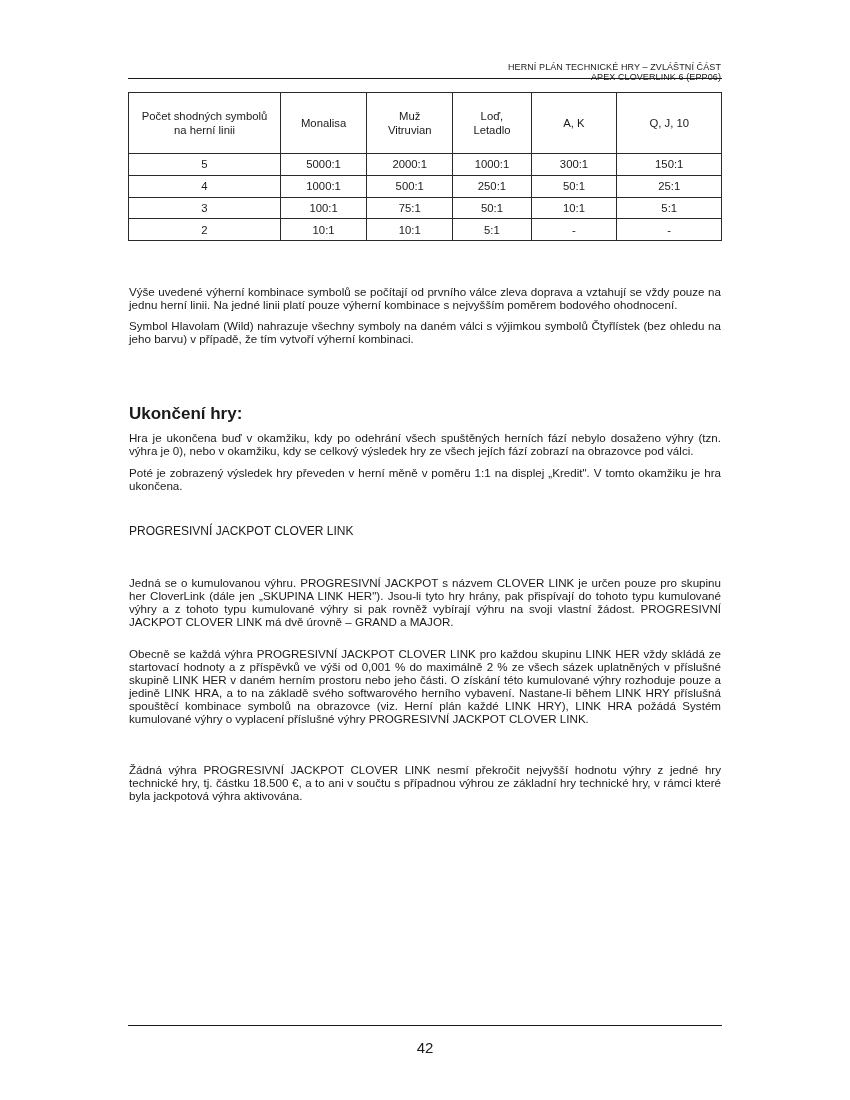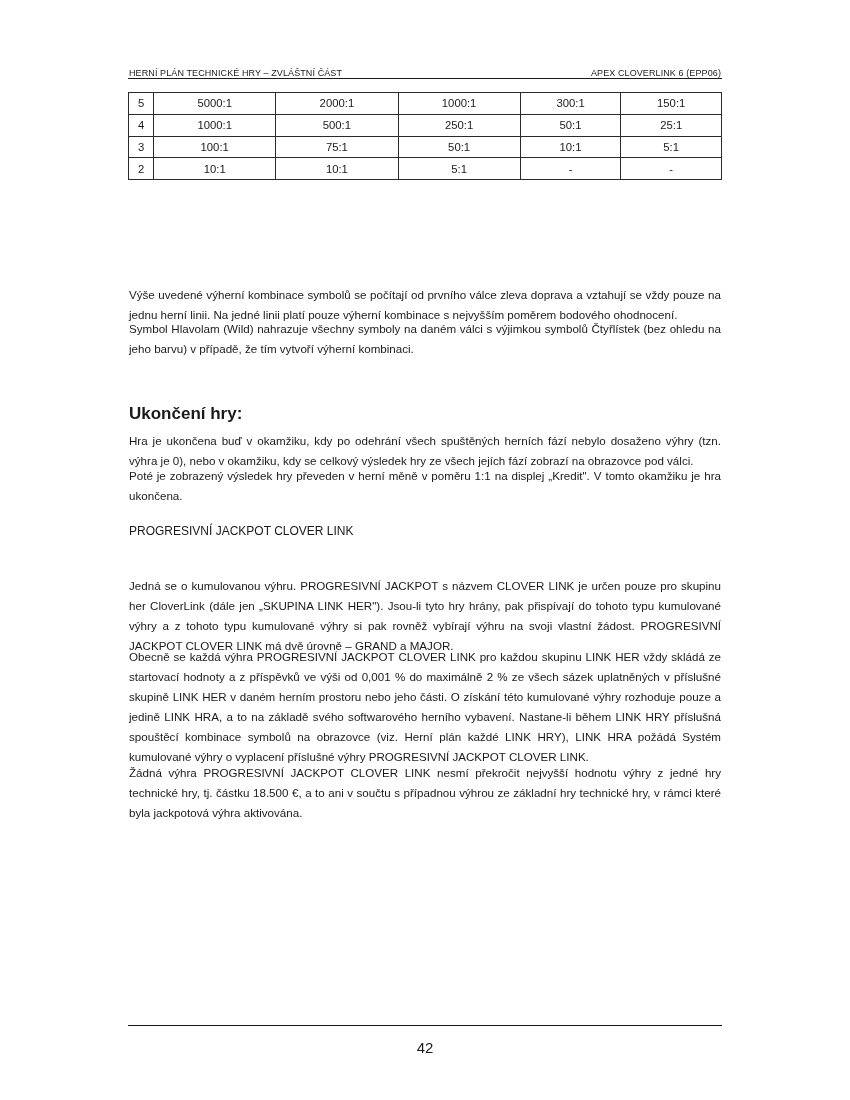--- a/index.html
+++ b/index.html
@@ -24,20 +24,21 @@
       position: absolute;
       left: 129px;
       width: 592px;
       top: 62px;
       height: 16px;
       font-size: 9px;
       display: flex;
       justify-content: space-between;
       align-items: flex-end;
       letter-spacing: 0.1px;
+      flex-direction: column;
     }
     .header-rule {
       position: absolute;
       left: 128px;
       width: 594px;
       top: 78px;
       border-top: 1.3px solid #1a1a1a;
     }
     table.paytable {
       position: absolute;
@@ -70,21 +71,21 @@
     .col2 { width: 86px; }
     .col3 { width: 78px; }
     .col4 { width: 86px; }
     .col5 { width: 105px; }
 
     .text-block {
       position: absolute;
       left: 129px;
       width: 592px;
       font-size: 11.6px;
-      line-height: 20px;
+      line-height: 13px;
       text-align: justify;
     }
     .text-block p {
       margin: 0;
     }
     .p1 { top: 285px; }
     .p2 { top: 319px; }
     .h-end {
       position: absolute;
       left: 129px;
@@ -127,20 +128,37 @@
 <div class="page">
 
   <div class="header">
     <span>HERNÍ PLÁN TECHNICKÉ HRY – ZVLÁŠTNÍ ČÁST</span>
     <span>APEX CLOVERLINK 6 (EPP06)</span>
   </div>
   <div class="header-rule"></div>
 
   <table class="paytable">
     <tbody>
+        <tr class="head-row">
+      <th class="col0">
+        <span>Počet shodných symbolů</span><br>
+        <span>na herní linii</span>
+      </th>
+      <th class="col1">Monalisa</th>
+      <th class="col2">
+        <span>Muž</span><br>
+        <span>Vitruvian</span>
+      </th>
+      <th class="col3">
+        <span>Loď,</span><br>
+        <span>Letadlo</span>
+      </th>
+      <th class="col4">A, K</th>
+      <th class="col5">Q, J, 10</th>
+    </tr>
     <tr>
       <td>5</td>
       <td>5000:1</td>
       <td>2000:1</td>
       <td>1000:1</td>
       <td>300:1</td>
       <td>150:1</td>
     </tr>
     <tr>
       <td>4</td>

